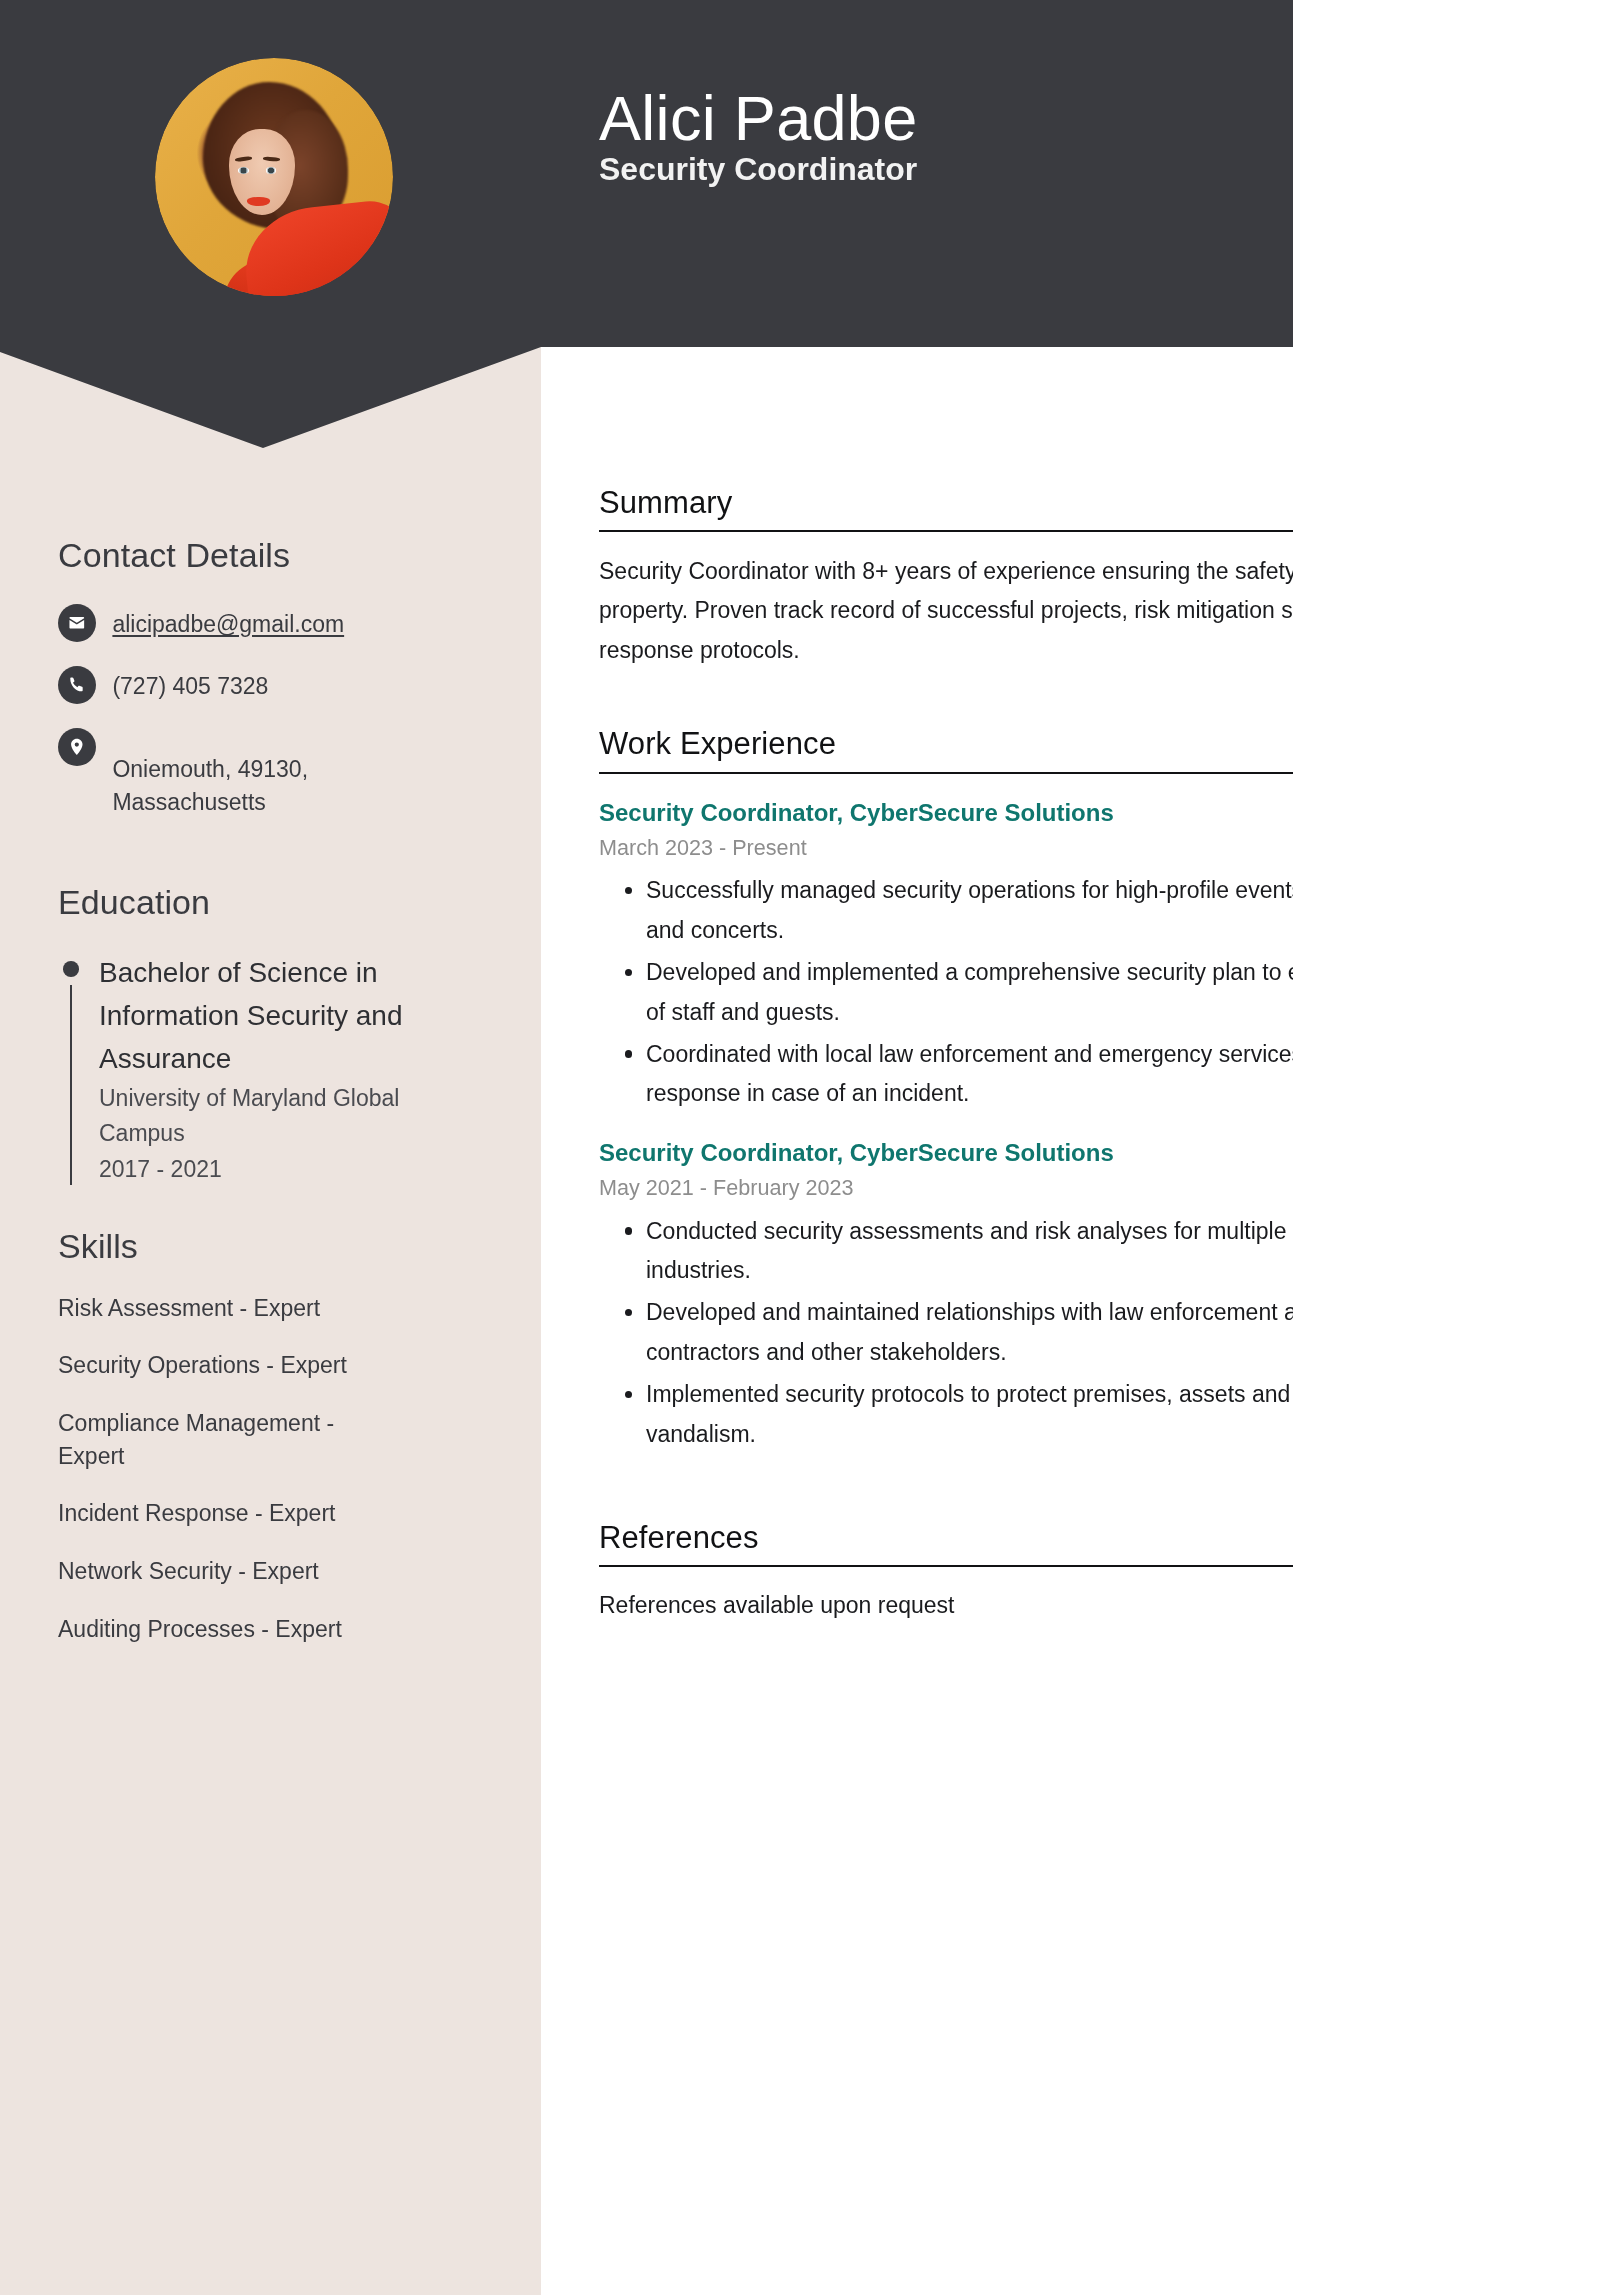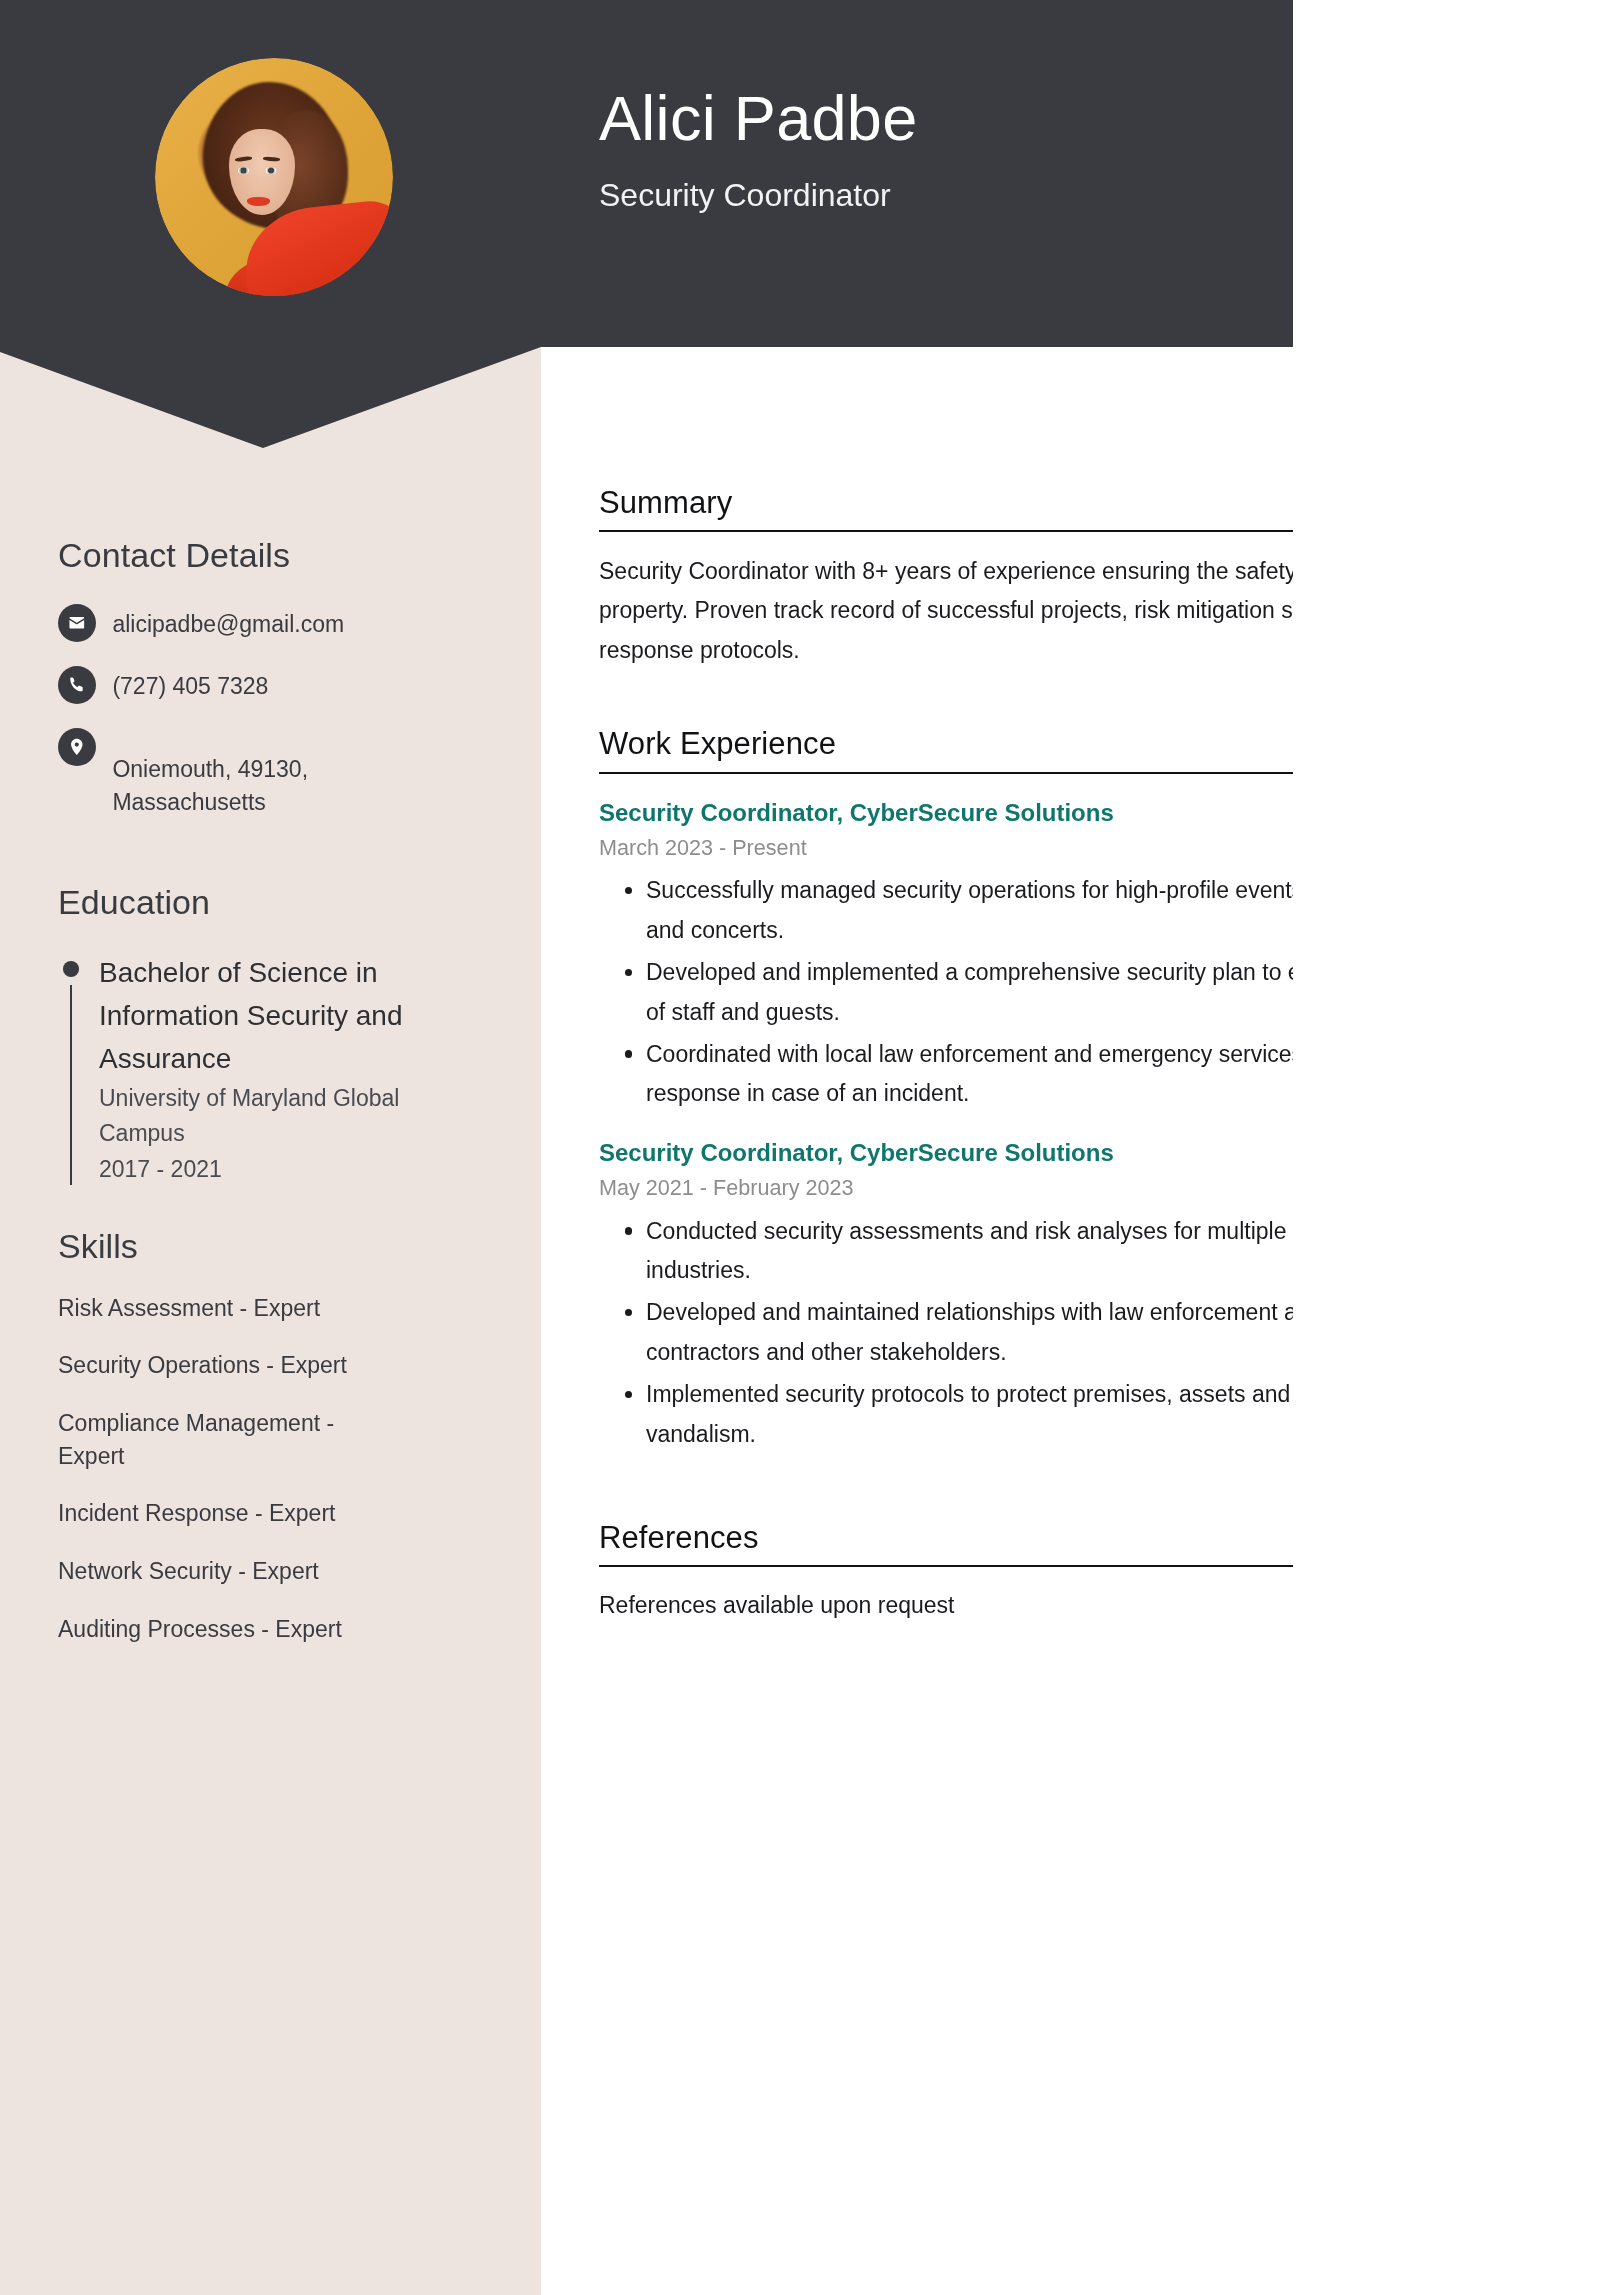--- a/index.html
+++ b/index.html
@@ -139,22 +139,21 @@
     color: #FFFFFF;
     font-size: 63px;
     font-weight: 300;
     letter-spacing: 0.3px;
     line-height: 1.05;
     white-space: nowrap;
   }
   .job-title {
     color: #F2F2F2;
     font-size: 32px;
-    font-weight: 400;
-    margin-top: 26px;
+    font-weight: 700;
     white-space: nowrap;
   }
 
   
   .sidebar {
     position: absolute;
     left: 0; top: 0;
     width: 541px;
     z-index: 5;
     padding: 0 58px 0 58px;
@@ -185,20 +184,21 @@
   }
   .ico svg { display: block; }
   .contact-text {
     font-size: 23px;
     color: #3A3B40;
     line-height: 1.45;
     padding-top: 3.9px;
     font-weight: 400;
   }
   .contact-text.link {
+    text-decoration: underline;
     text-underline-offset: 3.3px;
   }
 
   .edu-wrap { margin-top: 29px; }
   .edu-item {
     position: relative;
     padding-left: 41px;
   }
   .edu-bullet {
     position: absolute;

